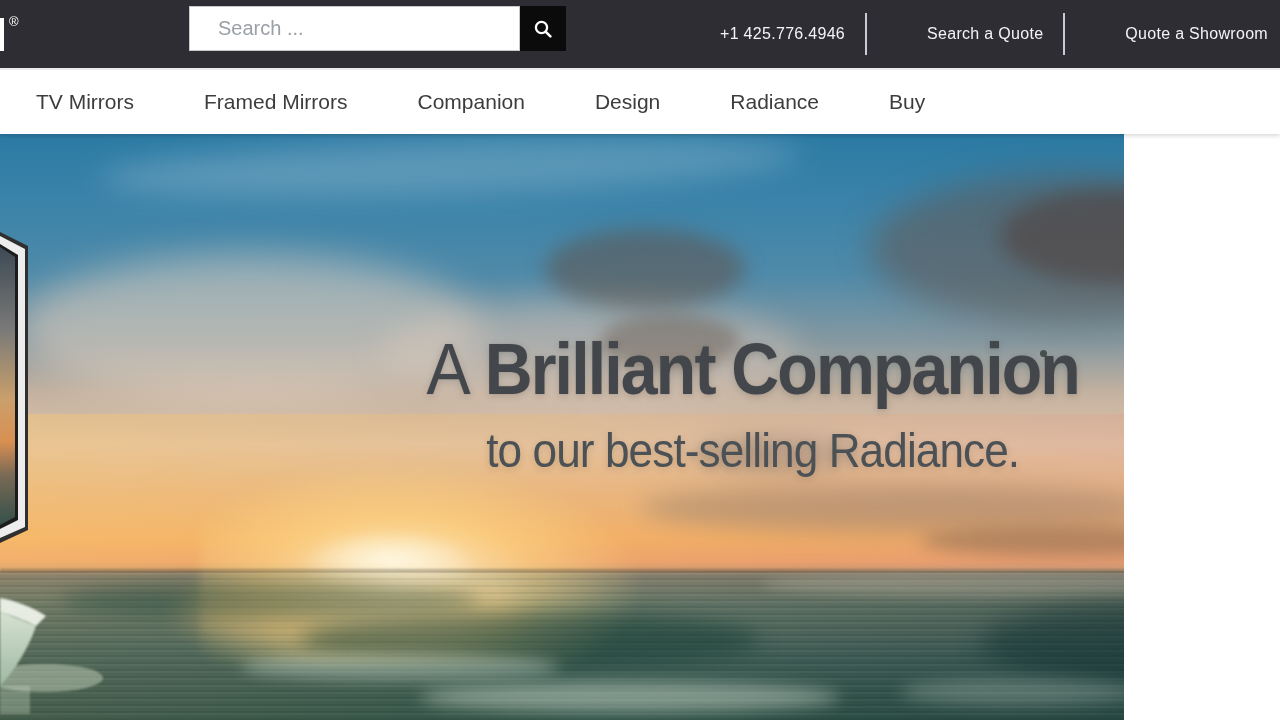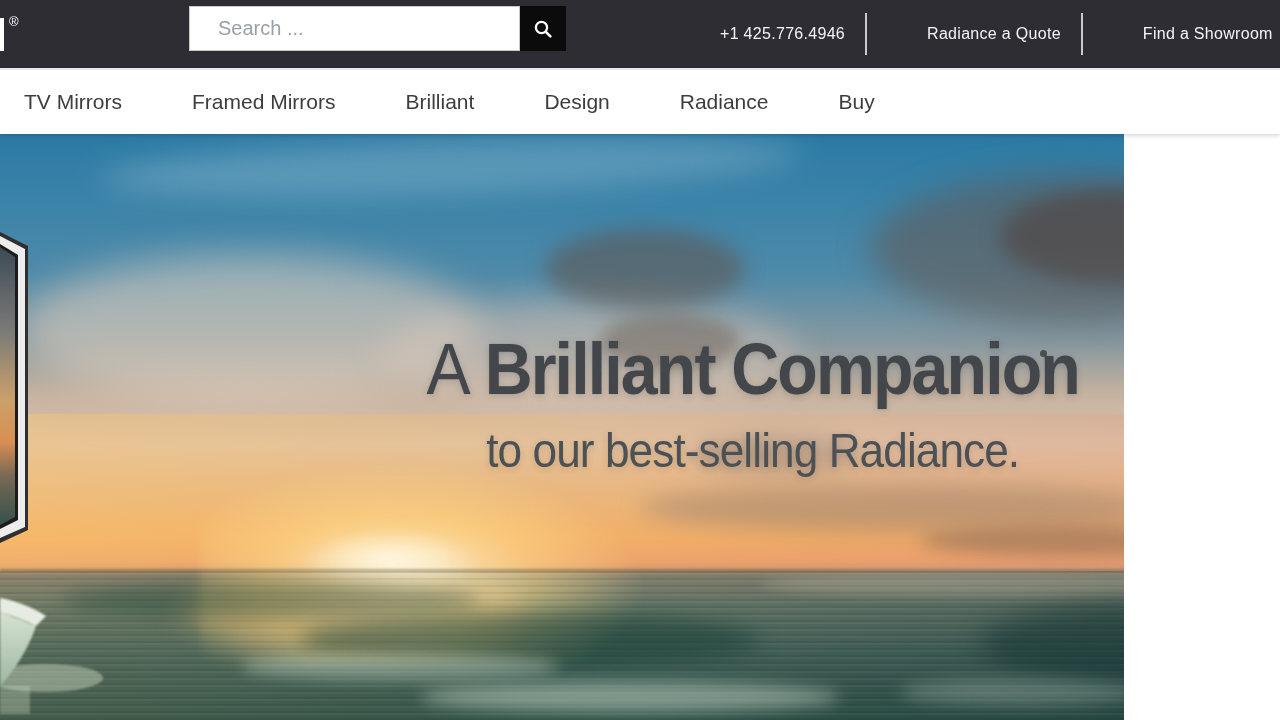--- a/index.html
+++ b/index.html
@@ -20,21 +20,21 @@
   .search-input::placeholder { color:#9aa0a6; }
   .search-btn { width:46px; height:45px; background:var(--search-button-bg,#0b0b0b); border:none; cursor:pointer;
     display:flex; align-items:center; justify-content:center; }
 
   .topbar-right { position:absolute; left:680px; top:0; height:68px; display:flex; align-items:center; gap:20px; }
   .tb-link { color:var(--topbar-text,#f4f4f6); font-size:16px; letter-spacing:.3px; text-decoration:none; cursor:pointer; white-space:nowrap;margin-left:40px; }
   .tb-divider { width:2px; height:42px; background:rgba(230,230,238,.85); }
 
   
   .navbar { position:relative; width:100%; height:66px; background:var(--nav-bg,#ffffff);
-    border-top:2px solid #ebebee; display:flex; align-items:center; padding-left:24px; gap:70px;
+    border-top:2px solid #ebebee; display:flex; align-items:center; padding-left:36px; gap:70px;
     box-shadow:0 2px 4px rgba(0,0,0,.15); z-index:5; }
   .nav-item { color:var(--nav-text,#3d3d3d); font-size:21px; text-decoration:none; cursor:pointer; white-space:nowrap; }
 
   
   .hero { position:relative; width:1124px; height:586px; overflow:hidden;
     background:linear-gradient(180deg,
       #2b7aa4 0px, #3b83a9 70px, #4f8aa9 140px, #8899a0 210px,
       #c5b2a0 260px, #dcc3ab 310px, #e5b684 360px, #f0ae66 405px,
       #e99f6d 428px, #c5956f 436px, #8a8370 441px, #667868 470px,
       #44635a 520px, #2f5348 586px); }
@@ -104,30 +104,30 @@
         <svg width="20" height="20" viewBox="0 0 20 20">
           <circle cx="8.5" cy="8.5" r="5.6" fill="none" stroke="#ffffff" stroke-width="2.3"></circle>
           <line x1="12.8" y1="12.8" x2="17.4" y2="17.4" stroke="#ffffff" stroke-width="2.6" stroke-linecap="round"></line>
         </svg>
       </button>
     </div>
 
     <div class="topbar-right">
       <a class="tb-link">+1 425.776.4946</a>
       <span class="tb-divider"></span>
-      <a class="tb-link">Radiance a Quote</a>
+      <a class="tb-link">Search a Quote</a>
       <span class="tb-divider"></span>
-      <a class="tb-link">Find a Showroom</a>
+      <a class="tb-link">Quote a Showroom</a>
     </div>
   </header>
 
   <nav class="navbar">
     <a class="nav-item">TV Mirrors</a>
     <a class="nav-item">Framed Mirrors</a>
-    <a class="nav-item">Brilliant</a>
+    <a class="nav-item">Companion</a>
     <a class="nav-item">Design</a>
     <a class="nav-item">Radiance</a>
     <a class="nav-item">Buy</a>
   </nav>
 
   <section class="hero">
 
     <div class="blob wisp-top"></div>
     <div class="blob cloud-cream-1"></div>
     <div class="blob cloud-cream-2"></div>

